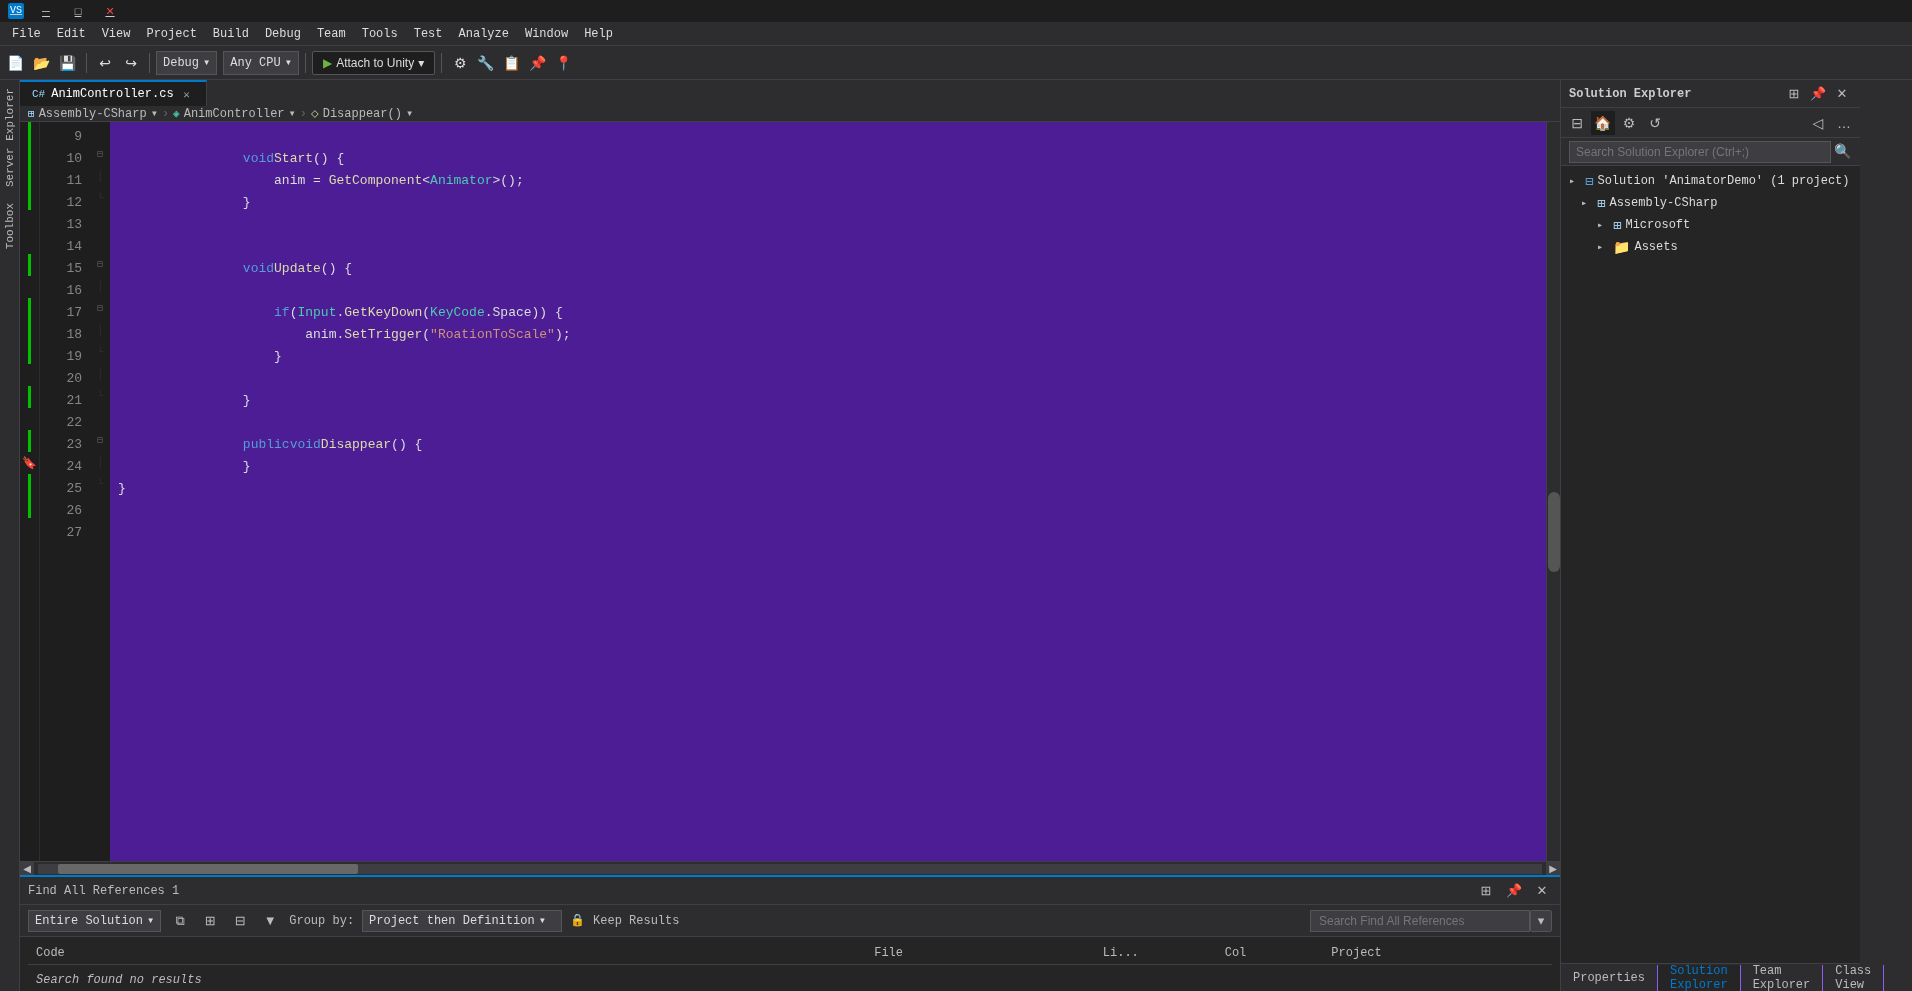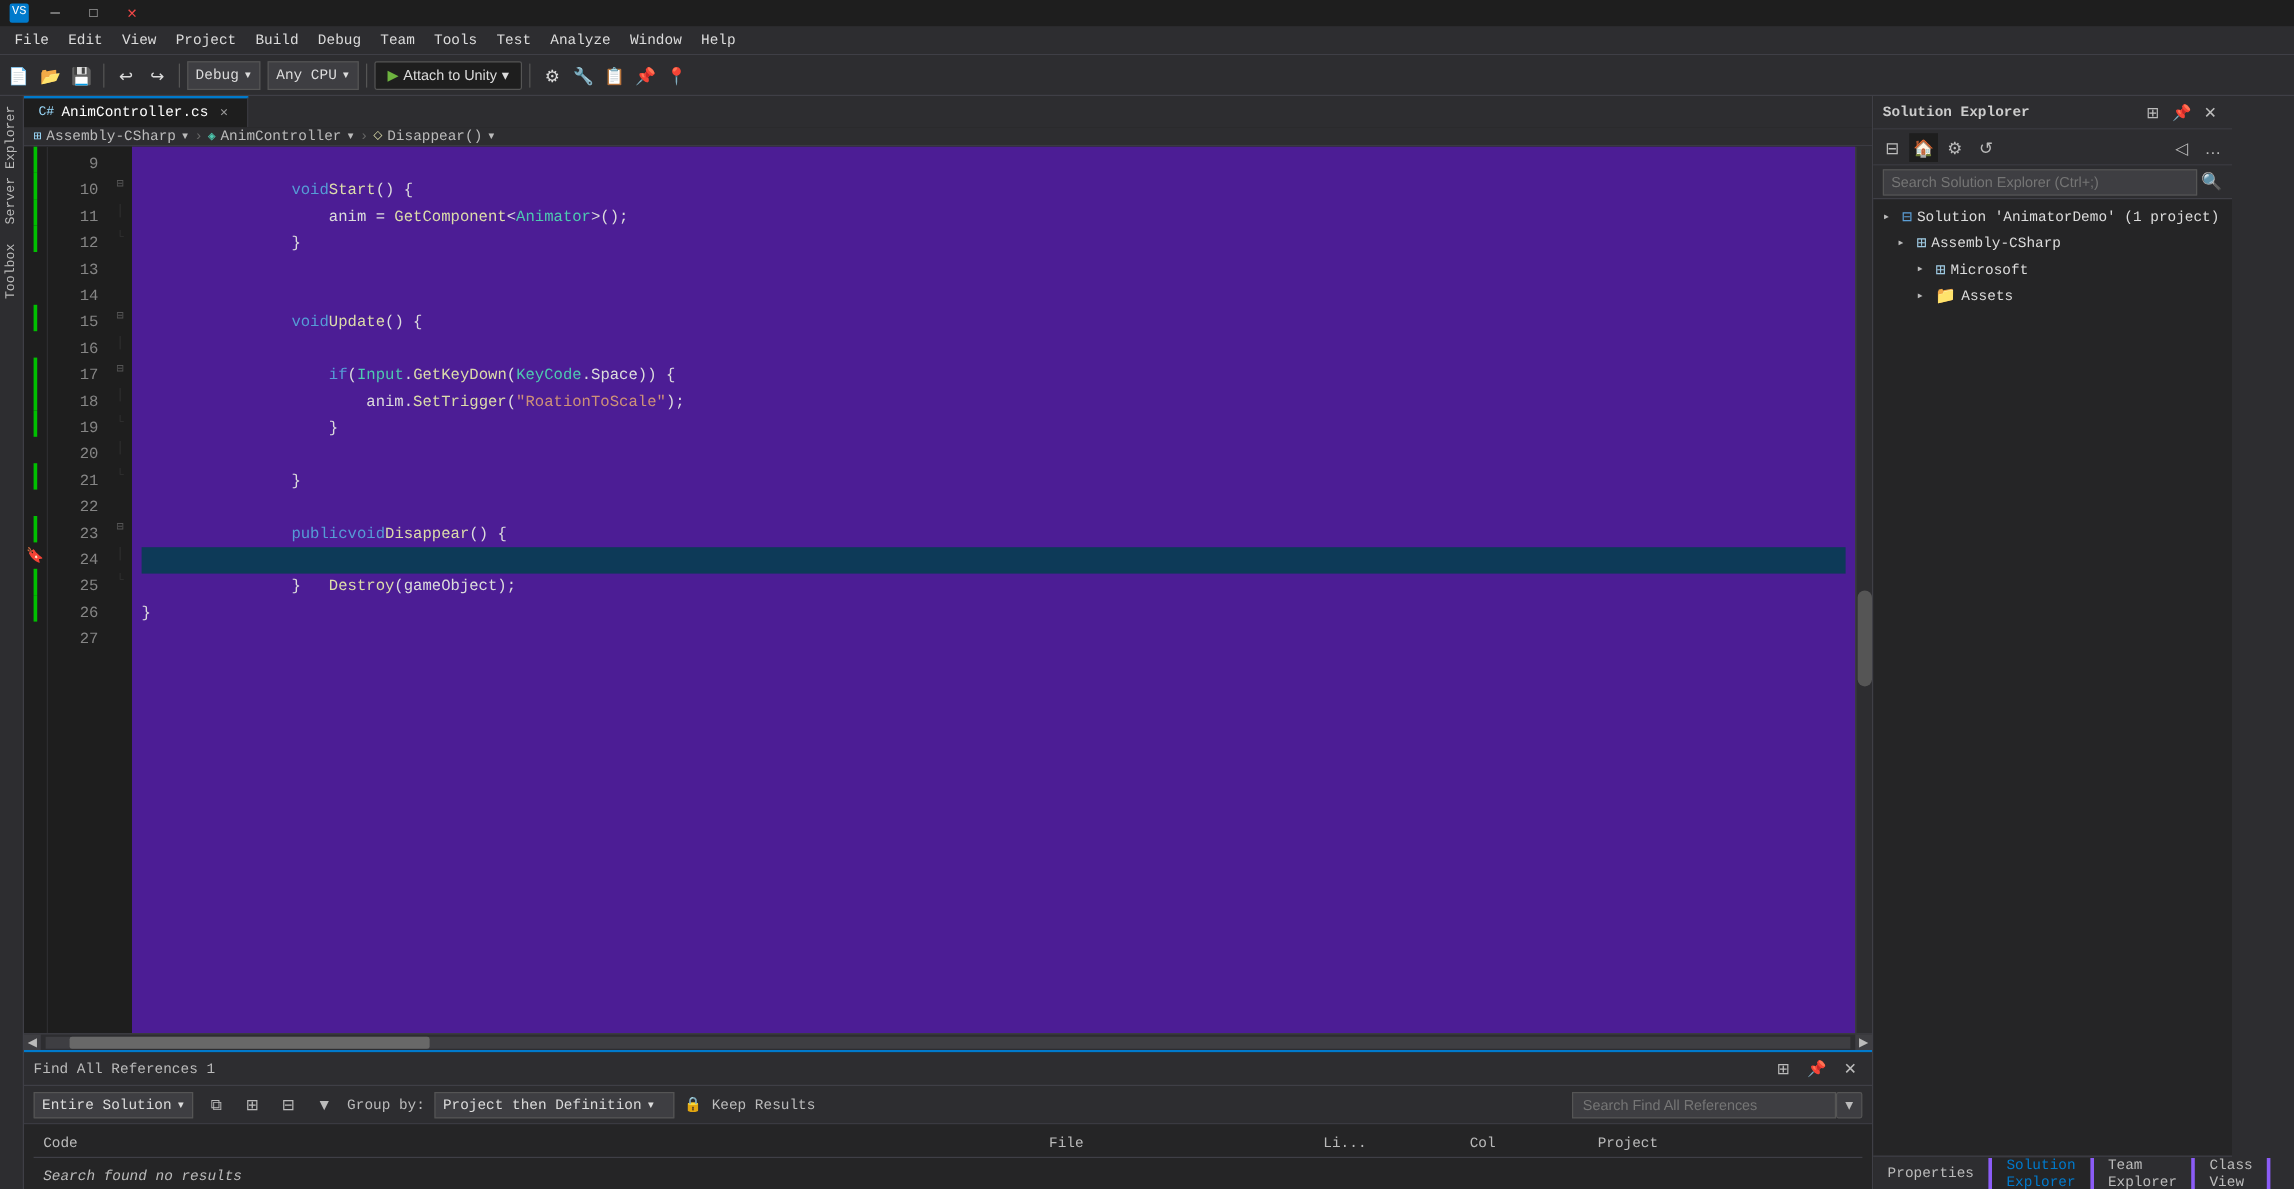--- a/index.html
+++ b/index.html
@@ -16,20 +16,21 @@
     
     #title-bar {
       background: #1e1e1e;
       height: 22px;
       display: flex;
       align-items: center;
       padding: 0 8px;
       color: #ccc;
       font-size: 12px;
       gap: 8px;
+      text-decoration: underline;
     }
     #title-bar .vs-icon {
       width: 16px; height: 16px;
       background: #007acc;
       display: inline-block;
       border-radius: 2px;
       font-size: 10px;
       color: #fff;
       text-align: center;
       line-height: 16px;
@@ -480,21 +481,21 @@
       border-top: 1px solid #3f3f46;
     }
     .right-bottom-tab {
       height: 26px;
       padding: 0 12px;
       display: flex;
       align-items: center;
       cursor: pointer;
       font-size: 12px;
       color: #bbb;
-      border-right: 3px solid #8b5cf6;
+      border-right: 1px solid #8b5cf6;
     }
     .right-bottom-tab.active {
       color: #007acc;
       background: #252526;
     }
 
     
     .gutter-area {
       width: 20px;
       background: #1e1e1e;
@@ -785,23 +786,20 @@
           <div class="code-line">
             &nbsp;&nbsp;&nbsp;&nbsp;<span class="plain">}</span>
           </div>
 
           <div class="code-line">&nbsp;</div>
 
           <div class="code-line">
             &nbsp;&nbsp;&nbsp;&nbsp;<span class="kw">public</span> <span class="kw">void</span> <span class="fn">Disappear</span><span class="plain">() {</span>
           </div>
 
-          <div class="code-line line-selected" style="background:#0d3a58; display:block;">
-            &nbsp;&nbsp;&nbsp;&nbsp;&nbsp;&nbsp;&nbsp;&nbsp;<span class="fn">Destroy</span><span class="plain">(gameObject);</span>
-          </div>
 
           <div class="code-line">
             &nbsp;&nbsp;&nbsp;&nbsp;<span class="plain">}</span>
           </div>
 
           <div class="code-line">
             <span class="plain">}</span>
           </div>
 
           <div class="code-line">&nbsp;</div>

